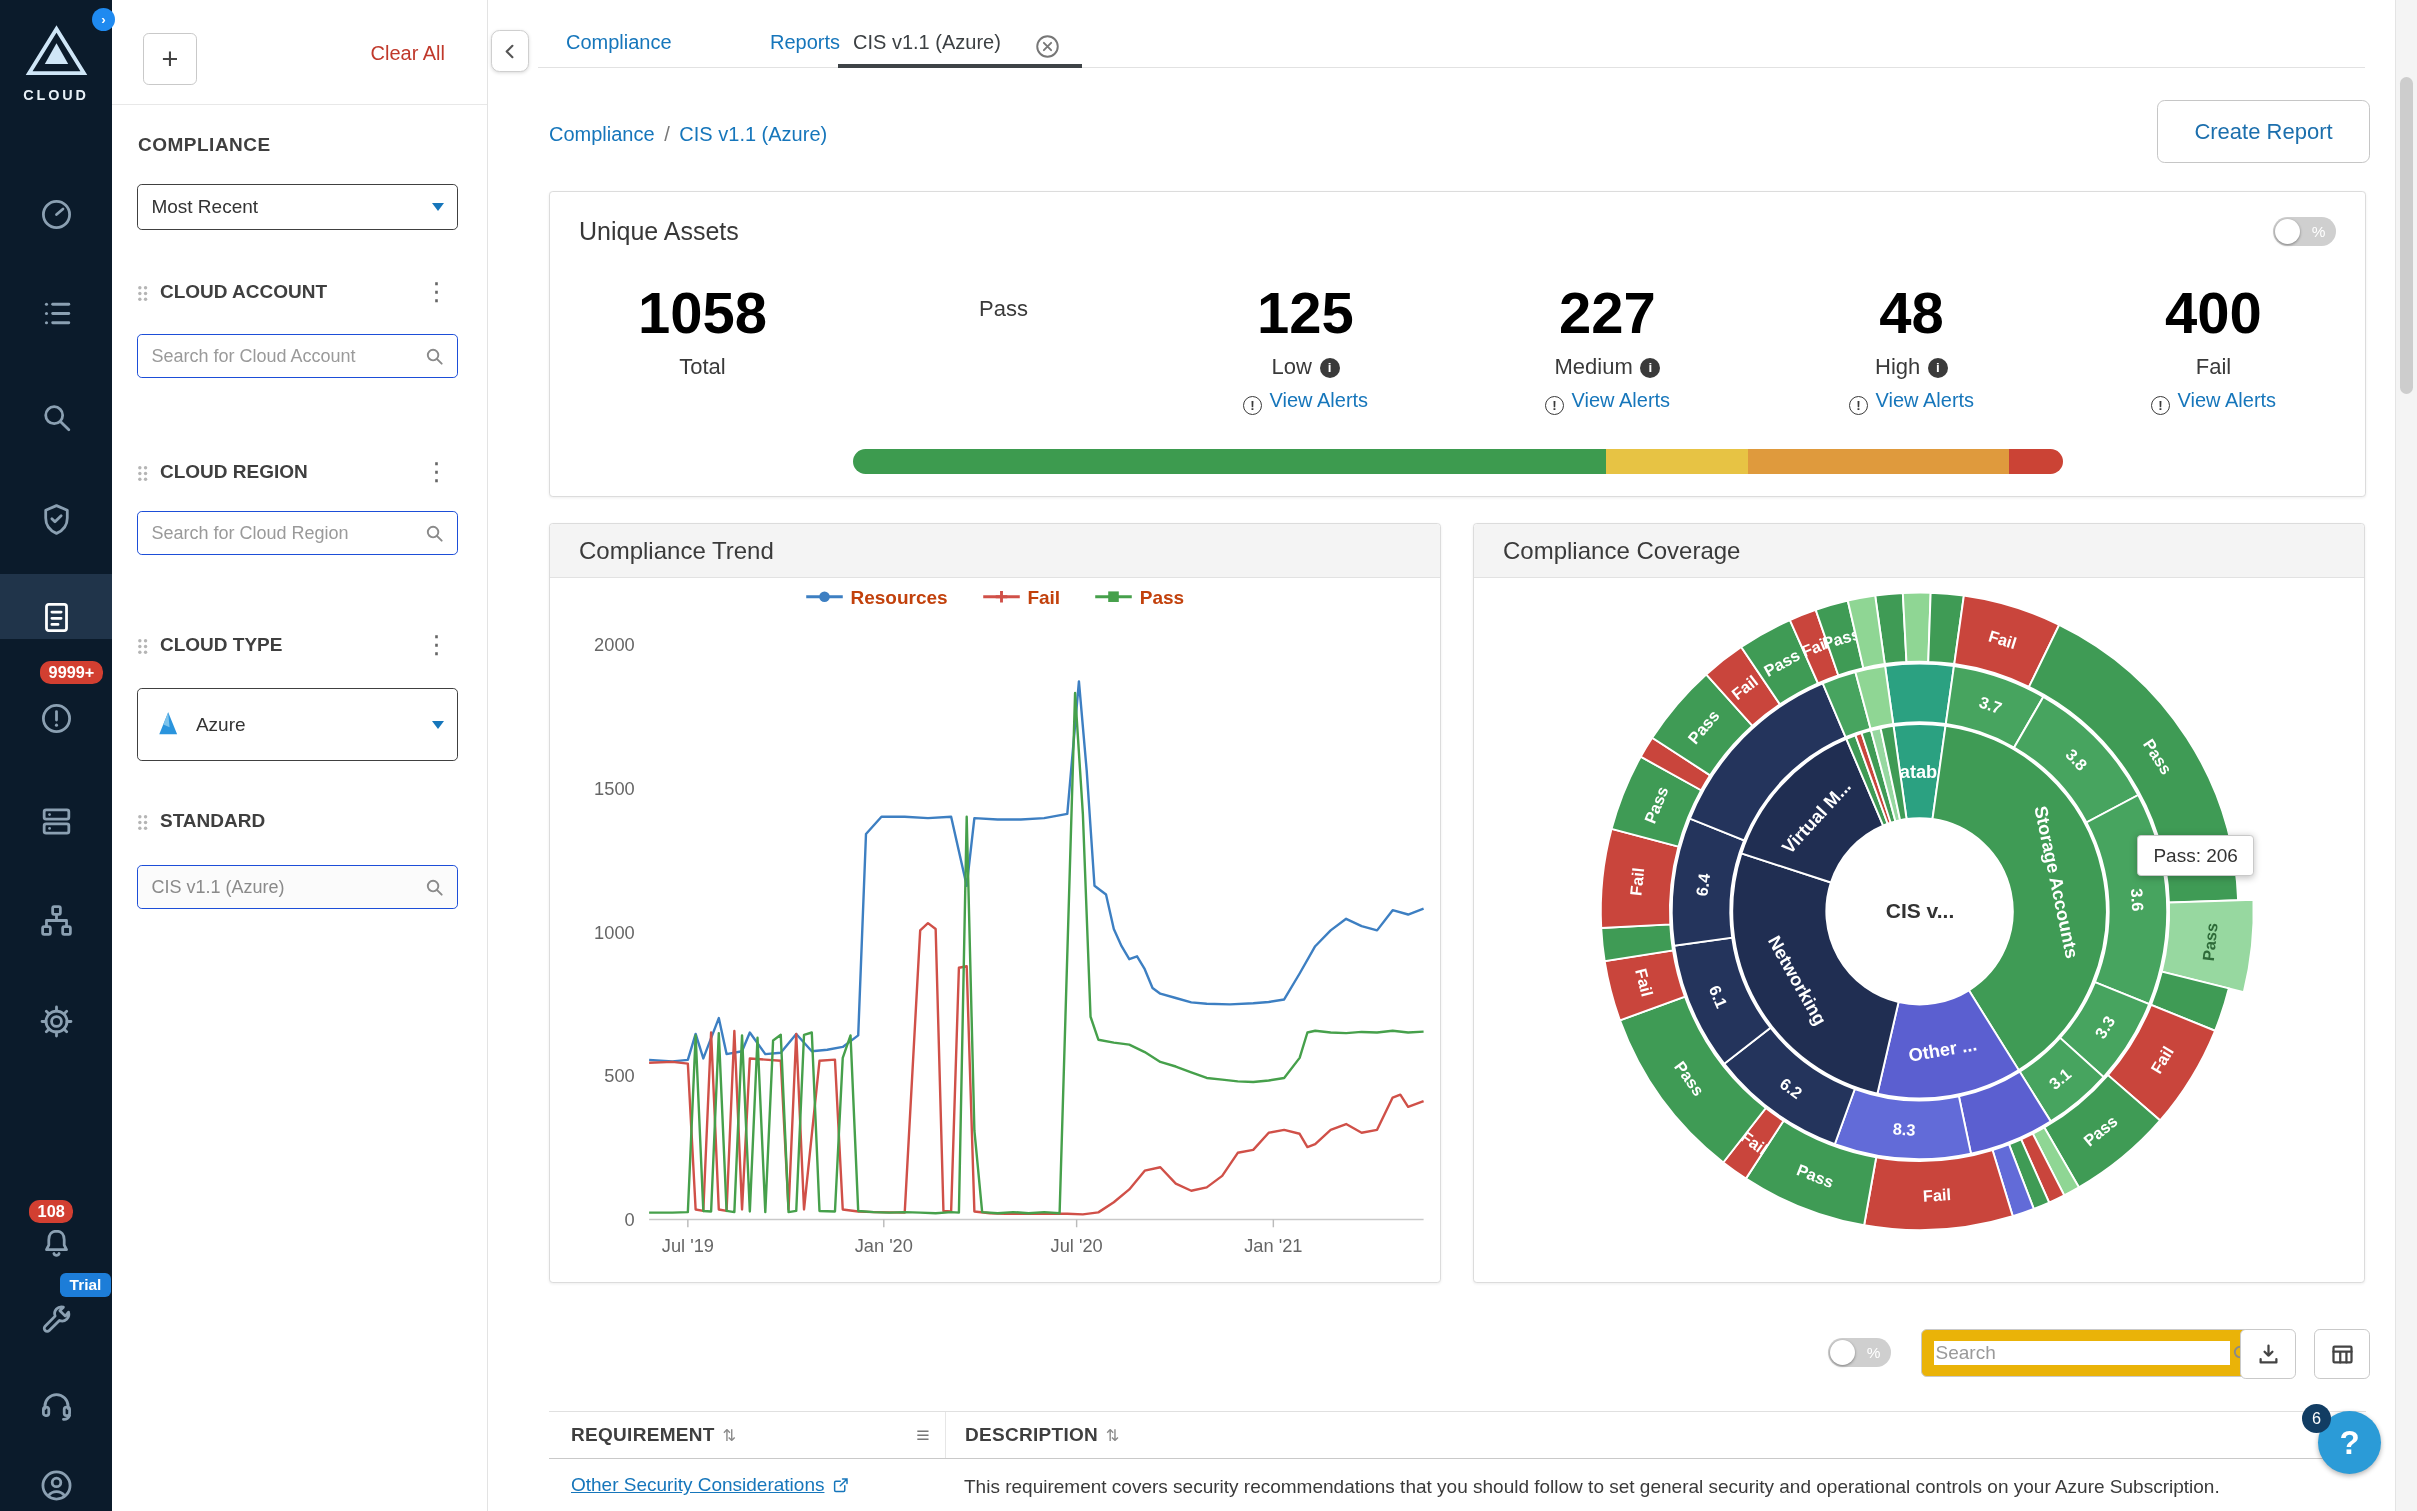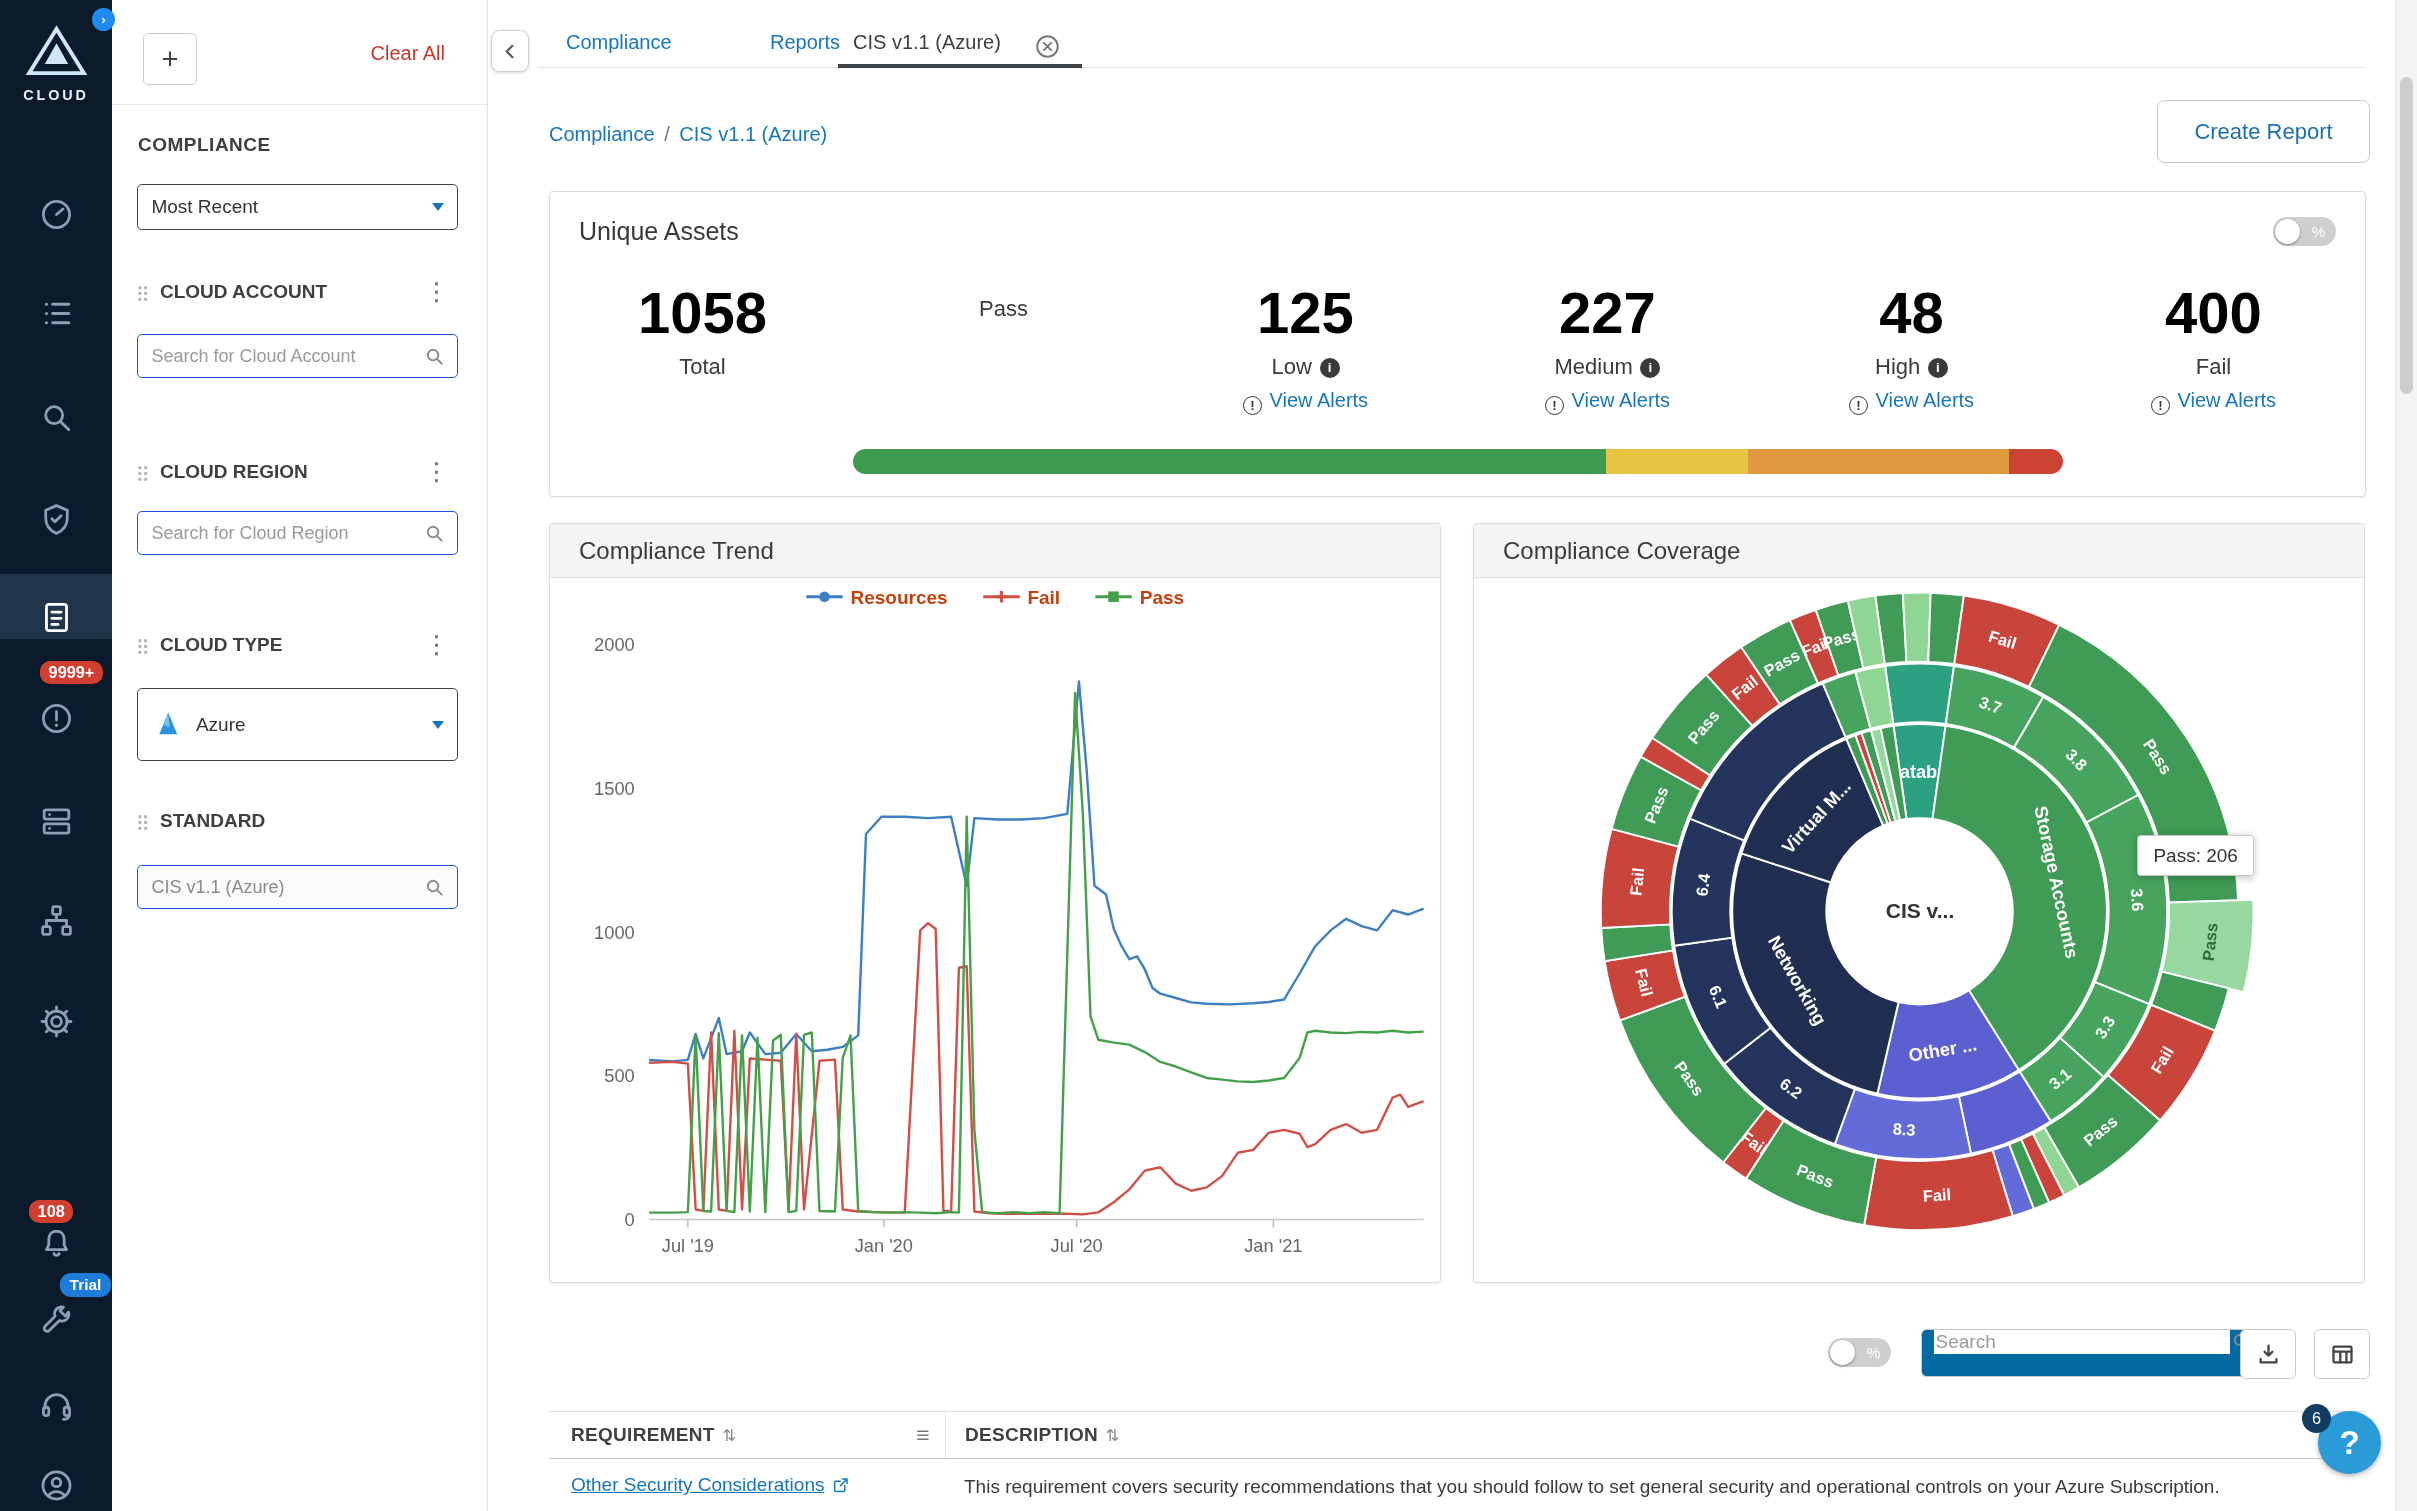--- a/index.html
+++ b/index.html
@@ -80,22 +80,22 @@
   
   .legend{position:absolute;left:0;top:63px;width:100%;display:flex;justify-content:center;gap:35px;align-items:center;}
   .lg-item{display:flex;align-items:center;gap:7.7px;font-size:19px;font-weight:600;color:#c2410c;}
 
   
   .sb-tooltip{position:absolute;left:663px;top:311px;background:#fff;border:1px solid #c9c9c9;border-radius:3.8px;
               box-shadow:0 1.9px 7.7px rgba(0,0,0,.25);padding:8.6px 15.4px;font-size:19px;color:#333;z-index:5;white-space:nowrap;}
   .sb-center{position:absolute;left:446px;top:387px;transform:translate(-50%,-50%);font-size:21px;font-weight:bold;color:#333;z-index:2;}
 
   
-  .search-box{position:absolute;left:1921px;top:1329px;width:344px;height:48px;border:1px solid #c9c9c9;border-radius:5.8px;background:#0369a1;
-              display:flex;align-items:flex-start;padding:0 11.5px;box-sizing:border-box;}
+  .search-box{position:absolute;left:1921px;top:1329px;width:344px;height:48px;border:1px solid #c9c9c9;border-radius:5.8px;background:#eab308;
+              display:flex;align-items:center;padding:0 11.5px;box-sizing:border-box;}
   .search-box input{border:none;outline:none;flex:1;font-size:19px;color:#555;font-family:"Liberation Sans",sans-serif;}
   .search-box input::placeholder{color:#9a9a9a;}
   .icon-btn{position:absolute;top:1329px;width:54px;height:48px;border:1px solid #c9c9c9;border-radius:5.8px;background:#fff;
             display:flex;align-items:center;justify-content:center;}
   .icon-btn svg{width:27px;height:27px;stroke:#444;fill:none;stroke-width:2;stroke-linecap:round;stroke-linejoin:round;}
 
   
   .tbl{position:absolute;left:549px;top:1411px;width:1817px;height:100px;overflow:hidden;background:#fff;}
   .tbl-head{display:flex;height:46px;align-items:center;border-top:1px solid #e0e0e0;border-bottom:1px solid #c9c9c9;background:#fff;}
   .th{font-size:19px;font-weight:bold;color:#3f3f3f;letter-spacing:0.3px;}
@@ -199,21 +199,21 @@
         <path d="M12 2.6v2.6 M12 18.8v2.6 M2.6 12h2.6 M18.8 12h2.6 M5.4 5.4l1.8 1.8 M16.8 16.8l1.8 1.8 M18.6 5.4l-1.8 1.8 M7.2 16.8l-1.8 1.8"></path>
       </svg>
     </div>
     <div class="pill red" style="left:29px;top:1200px;font-size:16.3px;padding:1.9px 8.6px;z-index:11;">108</div>
     <div class="nav-item" style="top:1215px">
       <svg viewBox="0 0 24 24">
         <path d="M12 4 C8.7 4 7 6.5 7 9.5 V13 L5.5 16 H18.5 L17 13 V9.5 C17 6.5 15.3 4 12 4 Z"></path>
           <path d="M10.3 18.5a1.8 1.8 0 0 0 3.4 0"></path>
       </svg>
     </div>
-    <div class="pill blue" style="left:60px;top:1273px;font-size:15.4px;padding:2.9px 9.6px;z-index:11;border-radius:11px;">Trial</div>
+    <div class="pill blue" style="left:60px;top:1273px;font-size:15.4px;padding:2.9px 9.6px;z-index:11;">Trial</div>
     <div class="nav-item" style="top:1291px">
       <svg viewBox="0 0 24 24">
         <path d="M19.8 7.2a4.4 4.4 0 0 1-5.9 5.4l-6.6 6.5a1.9 1.9 0 0 1-2.7-2.7l6.5-6.6A4.4 4.4 0 0 1 16.5 4l-2.3 2.3 3.5 3.5z"></path>
       </svg>
     </div>
     <div class="nav-item" style="top:1377px">
       <svg viewBox="0 0 24 24">
         <path d="M4.5 14v-1.5a7.5 7.5 0 0 1 15 0V14"></path>
         <rect x="3.5" y="13" width="3.5" height="5.5" rx="1.5"></rect>
           <rect x="17" y="13" width="3.5" height="5.5" rx="1.5"></rect>

